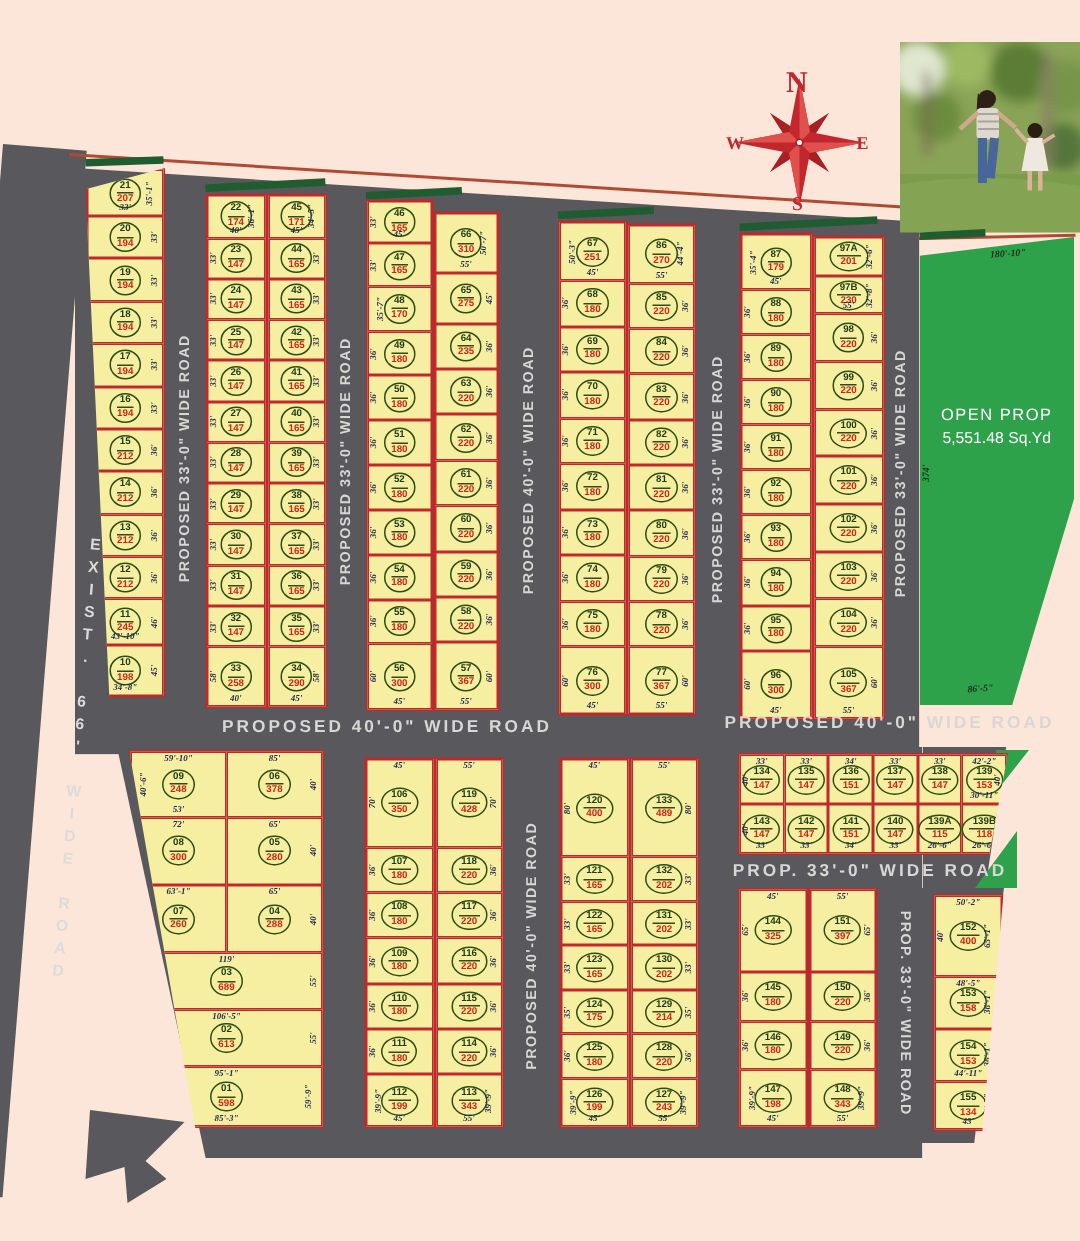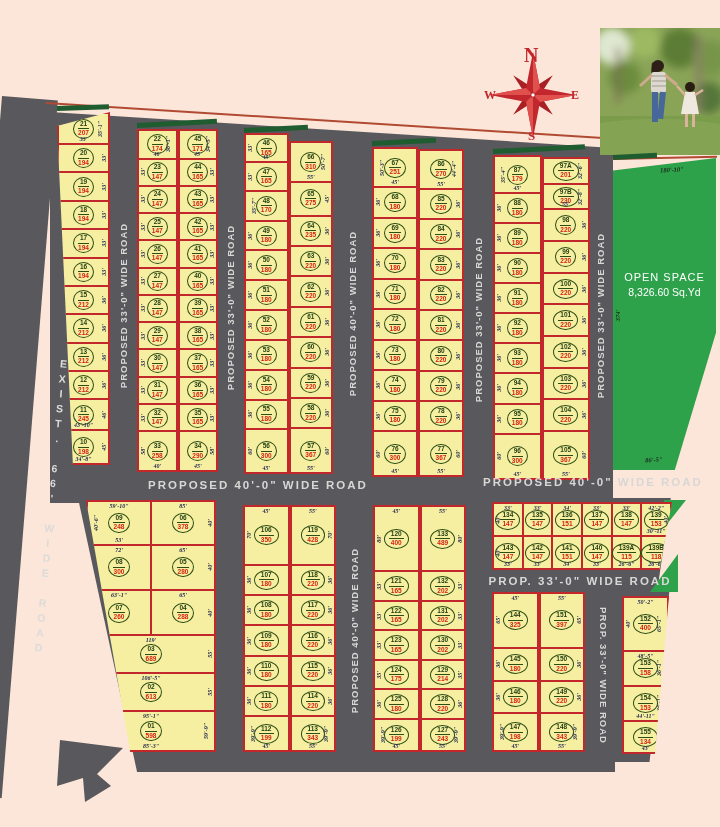--- a/index.html
+++ b/index.html
@@ -112,22 +112,22 @@
       <circle cx="90" cy="59" r="5" fill="#2b1d12"></circle>
       <path d="M85,64 L95,64 L99,86 L81,86 Z" fill="#efe8df"></path>
       <line x1="85" y1="67" x2="77" y2="58" stroke="#d9b49a" stroke-width="2.5"></line>
       <line x1="95" y1="67" x2="103" y2="62" stroke="#d9b49a" stroke-width="2.5"></line>
       <rect x="85" y="86" width="3" height="13" fill="#d9b49a"></rect>
       <rect x="92" y="86" width="3" height="13" fill="#d9b49a"></rect>
     </g>
   </svg>
 
   <div id="open-space">
-    <span class="t1">OPEN SPACE</span>
-    <span class="t2">8,326.60 Sq.Yd</span>
+    <span class="t1">OPEN PROP</span>
+    <span class="t2">5,551.48 Sq.Yd</span>
   </div>
   <span class="osdim" style="left:660px;top:166px;transform:rotate(-3deg);">180'-10"</span>
   <span class="osdim" style="left:612px;top:312px;transform:rotate(-90deg);">374'</span>
   <span class="osdim" style="left:645px;top:456px;transform:rotate(-4deg);">86'-5"</span>
 
 <div class="road-base" style="left: 50px; top: 104px; width: 563px; height: 399px; clip-path: polygon(0px 2%, 100% 11%, 100% 100%, 0px 100%);"></div>
     <div class="road-base" style="left: 78px; top: 498px; width: 537px; height: 274px; clip-path: polygon(0px 0px, 100% 0px, 100% 100%, 11% 100%);"></div>
     <div class="road-base" style="left: 615px; top: 498px; width: 60px; height: 94px; clip-path: polygon(0px 0px, 93% 0px, 70% 100%, 0px 100%);"></div>
     <div class="road-base" style="left: 585px; top: 592px; width: 86px; height: 170px; clip-path: polygon(0px 0px, 98% 0px, 75% 100%, 0px 100%);"></div>
     <div class="hedge" style="left: 57px; top: 106px; width: 52px; height: 5px; transform: rotate(-2deg);"></div>

